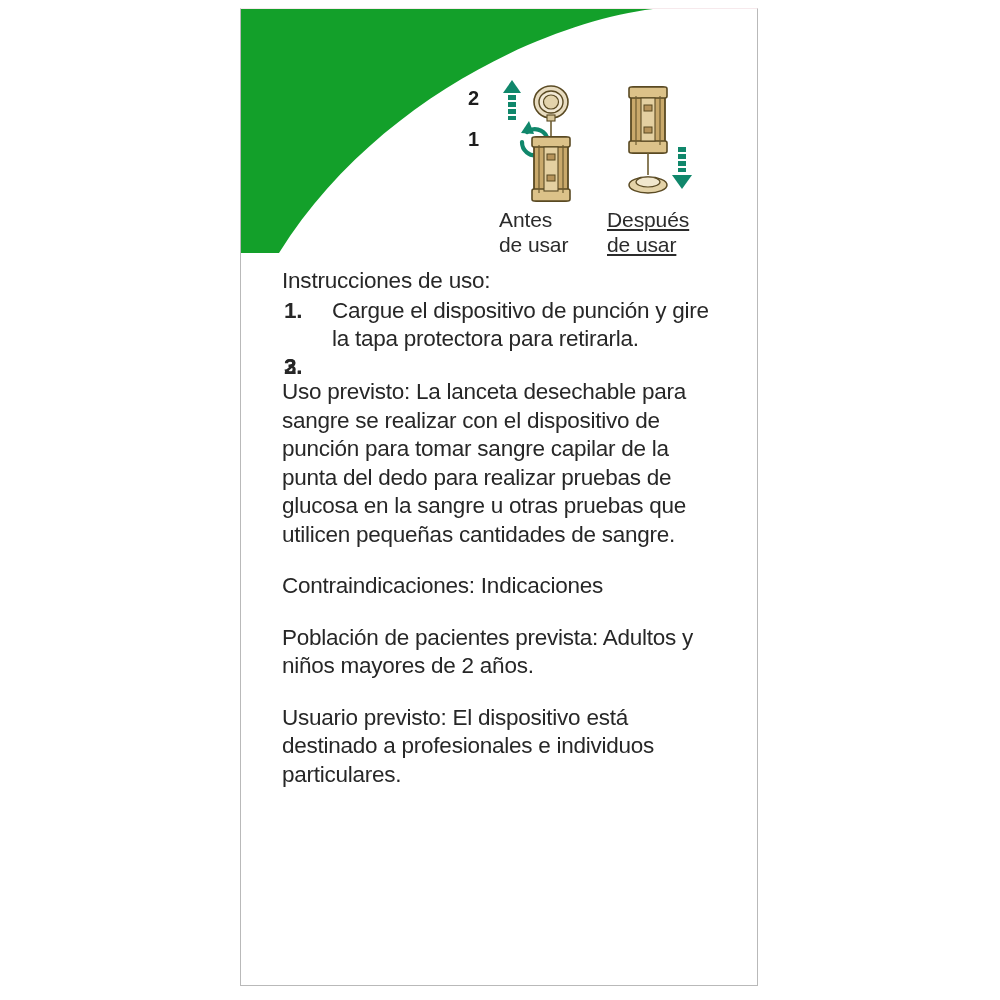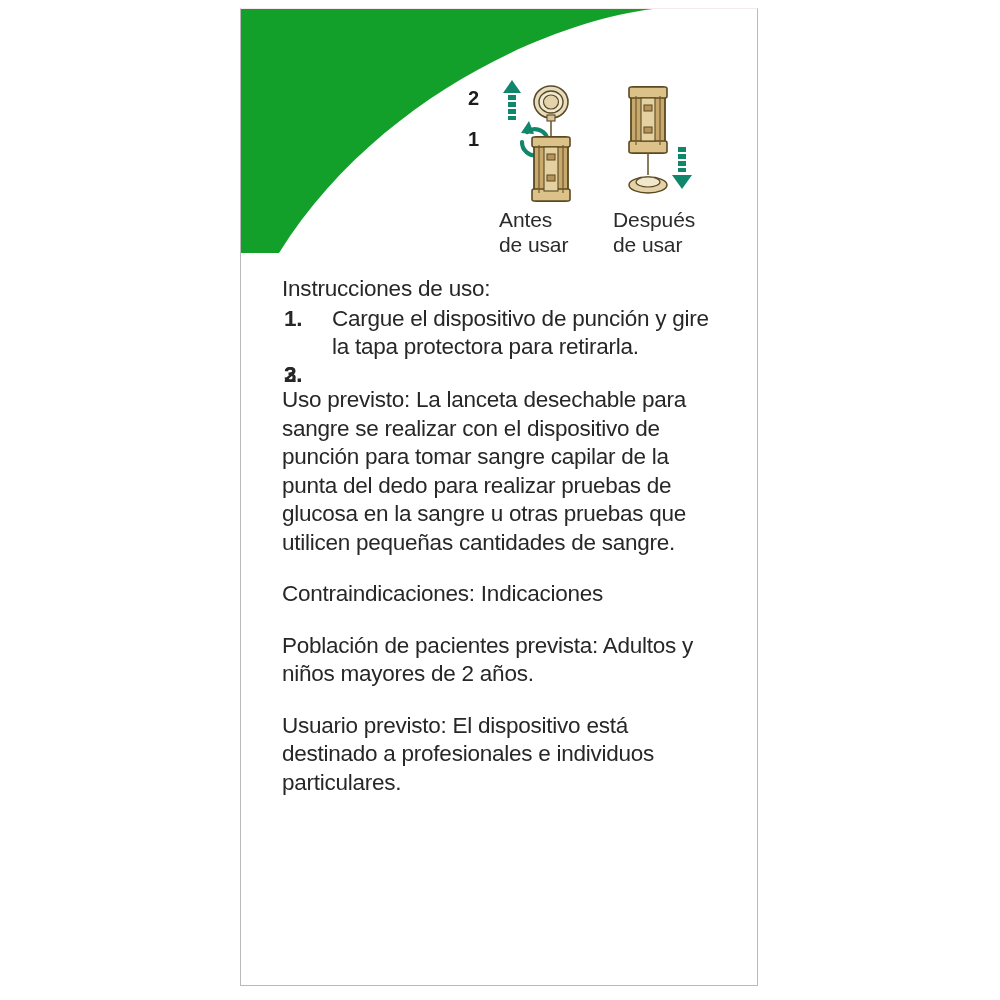--- a/index.html
+++ b/index.html
@@ -61,46 +61,46 @@
   }
   #illustration svg { display: block; }
 
   
   .caption-row {
     position: absolute;
     left: 258px;
     top: 198px;
     width: 230px;
     display: flex;
-    gap: 22px;
+    gap: 16px;
   }
   .caption {
     font-size: 21px;
     line-height: 25px;
     color: #2b2b2b;
     letter-spacing: -0.1px;
     white-space: pre-line;
   }
   .caption.before { width: 92px; }
-  .caption.after  { width: 110px; }
+  .caption.after  { width: 110px; text-decoration: underline; }
 
   
   #body-text {
     position: absolute;
     left: 41px;
     top: 258px;
     width: 448px;
     color: #272727;
   }
 
   .head-line {
     font-size: 22.5px;
     line-height: 28px;
     letter-spacing: -0.2px;
-    margin: 8px 0 2px 0;
+    margin: 0 0 2px 0;
   }
 
   ol.steps {
     list-style: none;
     margin: 0;
     padding: 0;
   }
   ol.steps li {
     position: relative;
     padding-left: 50px;

